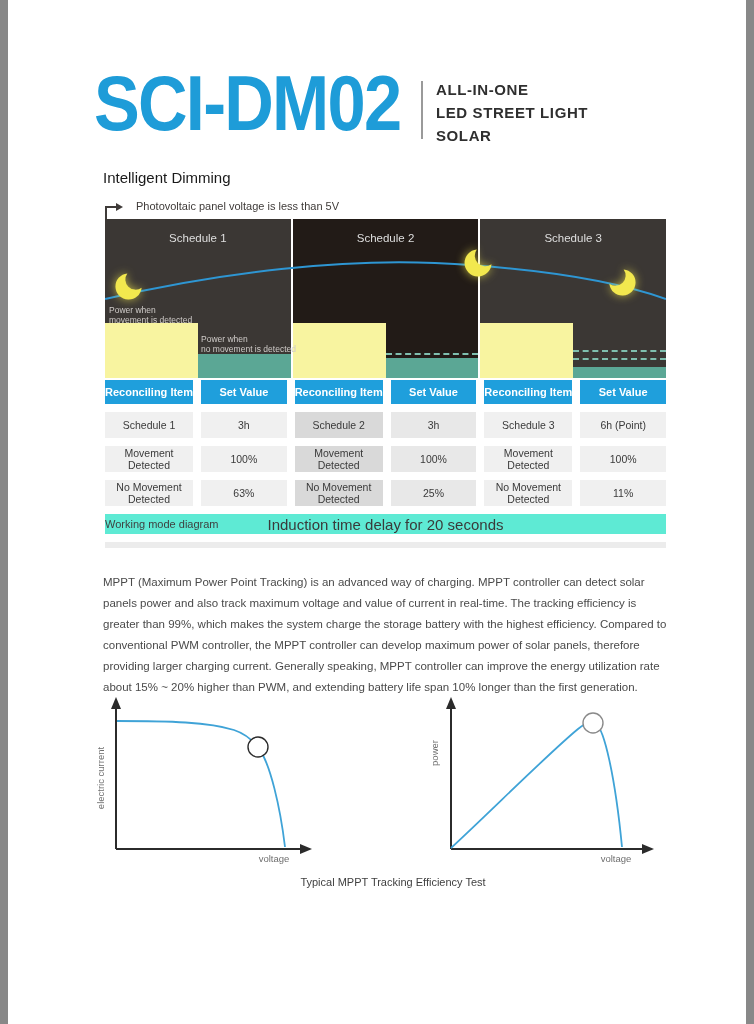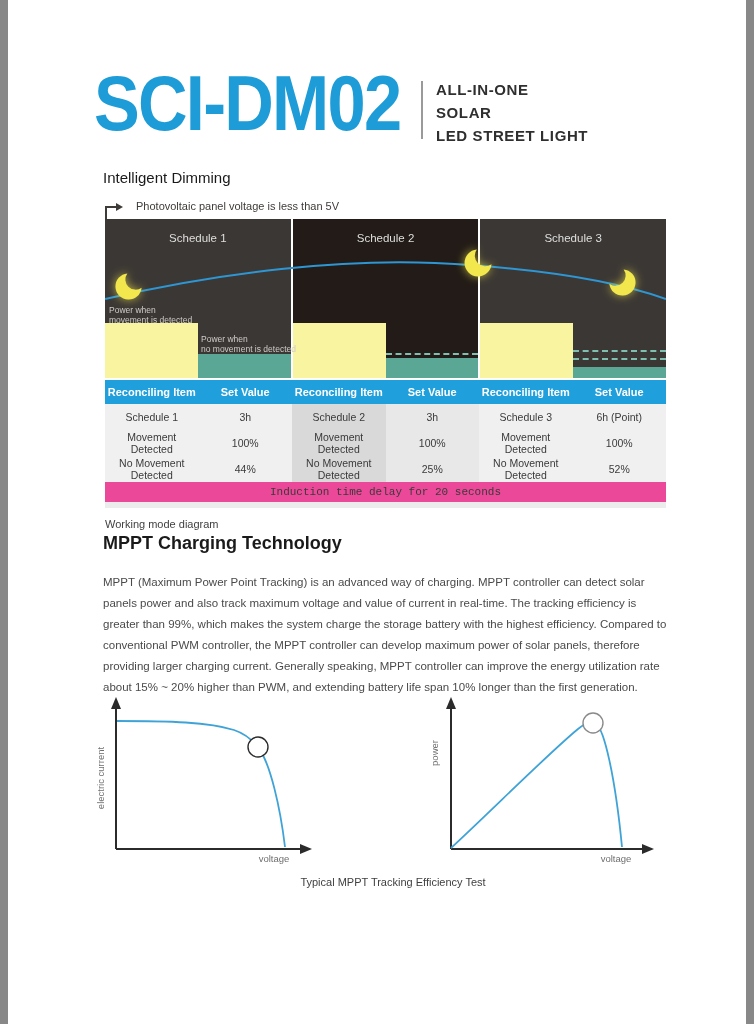--- a/index.html
+++ b/index.html
@@ -39,29 +39,29 @@
   .bar-teal{left:50%;background:#5BA795;}
   .dash{position:absolute;left:50%;width:50%;height:0;border-top:2px dashed #7FBFAF;}
   .sky-curve{position:absolute;inset:0;pointer-events:none;}
   .moon{position:absolute;filter:drop-shadow(0 0 5px rgba(242,232,78,0.7));}
   .moon svg{display:block;}
   .moon-flip svg{transform:scaleX(-1);}
   .power-label{position:absolute;font-size:8.5px;line-height:10px;color:#CFCBC8;}
 
   
   .wtable{position:absolute;left:97px;top:380px;width:561px;display:grid;
-          grid-template-columns:repeat(6,1fr);gap:0;background:#fff;}
+          grid-template-columns:repeat(6,1fr);gap:8px;background:#fff;}
   .wtable .h{background:#1F9FDC;color:#fff;font-weight:bold;font-size:11px;height:24px;
              display:flex;align-items:center;justify-content:center;white-space:nowrap;}
   .wtable .c{background:#F0F0F0;color:#3A3A3A;font-size:10.5px;line-height:12px;min-height:24px;
              display:flex;align-items:center;justify-content:center;text-align:center;padding:1px 3px;}
   .wtable .col3{background:#D9D9D9;}
   .wtable .col4{background:#E8E8E8;}
-  .wtable .f{grid-column:1/-1;background:#ec4899;color:#3A3A3A;font-size:11px;height:20px;
-             display:flex;align-items:center;justify-content:center;font-family:Liberation Mono, monospace;}
+  .wtable .f{grid-column:1/-1;background:#5eead4;color:#3A3A3A;font-size:15px;height:20px;
+             display:flex;align-items:center;justify-content:center;}
   .wtable .strip{grid-column:1/-1;background:#ECECEC;height:6px;}
 
   
   .caption1{position:absolute;left:97px;top:518px;width:561px;
             font-size:11px;color:#3F3F3F;}
   .caption2{position:absolute;left:0;top:876px;width:754px;text-align:center;
             font-size:11px;color:#3F3F3F;margin-left:8px;}
   .para{position:absolute;left:95px;top:560px;width:568px;font-size:11.5px;
         line-height:21px;color:#4A4A4A;}
 
@@ -74,22 +74,22 @@
 </style>
 </head>
 <body>
 
 <div class="page">
 
   <div class="brand-title">SCI-DM02</div>
   <div class="brand-divider"></div>
   <div class="brand-sub">
     <div>ALL-IN-ONE</div>
+    <div>LED STREET LIGHT</div>
     <div>SOLAR</div>
-    <div>LED STREET LIGHT</div>
   </div>
 
   <div class="sec1-heading">Intelligent Dimming</div>
 
   <div class="annot-vline"></div>
   <div class="annot-hline"></div>
   <div class="annot-tri"></div>
   <div class="annot-text">Photovoltaic panel voltage is less than 5V</div>
 
   <div class="diagram">
@@ -160,33 +160,32 @@
     <div class="c">6h (Point)</div>
 
     <div class="c">Movement Detected</div>
     <div class="c">100%</div>
     <div class="c col3">Movement Detected</div>
     <div class="c col4">100%</div>
     <div class="c">Movement Detected</div>
     <div class="c">100%</div>
 
     <div class="c">No Movement Detected</div>
-    <div class="c">44%</div>
+    <div class="c">63%</div>
     <div class="c col3">No Movement Detected</div>
     <div class="c col4">25%</div>
     <div class="c">No Movement Detected</div>
-    <div class="c">52%</div>
+    <div class="c">11%</div>
 
     <div class="f">Induction time delay for 20 seconds</div>
     <div class="strip"></div>
   </div>
 
   <div class="caption1">Working mode diagram</div>
 
-  <div class="sec2-heading">MPPT Charging Technology</div>
   <p class="para">MPPT (Maximum Power Point Tracking) is an advanced way of charging. MPPT controller can detect solar panels power and also track maximum voltage and value of current in real-time. The tracking efficiency is greater than 99%, which makes the system charge the storage battery with the highest efficiency. Compared to conventional PWM controller, the MPPT controller can develop maximum power of solar panels, therefore providing larger charging current. Generally speaking, MPPT controller can improve the energy utilization rate about 15% ~ 20% higher than PWM, and extending battery life span 10% longer than the first generation.</p>
 
   <svg class="chart-left" width="230" height="172" viewBox="0 0 230 172">
     <line class="axis" x1="22" y1="14" x2="22" y2="156"></line>
     <polygon points="17,16 27,16 22,4" fill="#2B2B2B"></polygon>
     <line class="axis" x1="22" y1="156" x2="206" y2="156"></line>
     <polygon points="206,151 206,161 218,156" fill="#2B2B2B"></polygon>
     <path class="curve" d="M23,28 C75,28 115,29 140,37 C152,41 159,47 166,57 C176,72 186,112 191,154"></path>
     <circle cx="164" cy="54" r="10" fill="#ffffff" stroke="#2B2B2B" stroke-width="1.4"></circle>
     <text class="axis-label" x="10" y="85" text-anchor="middle" transform="rotate(-90 10 85)">electric current</text>

